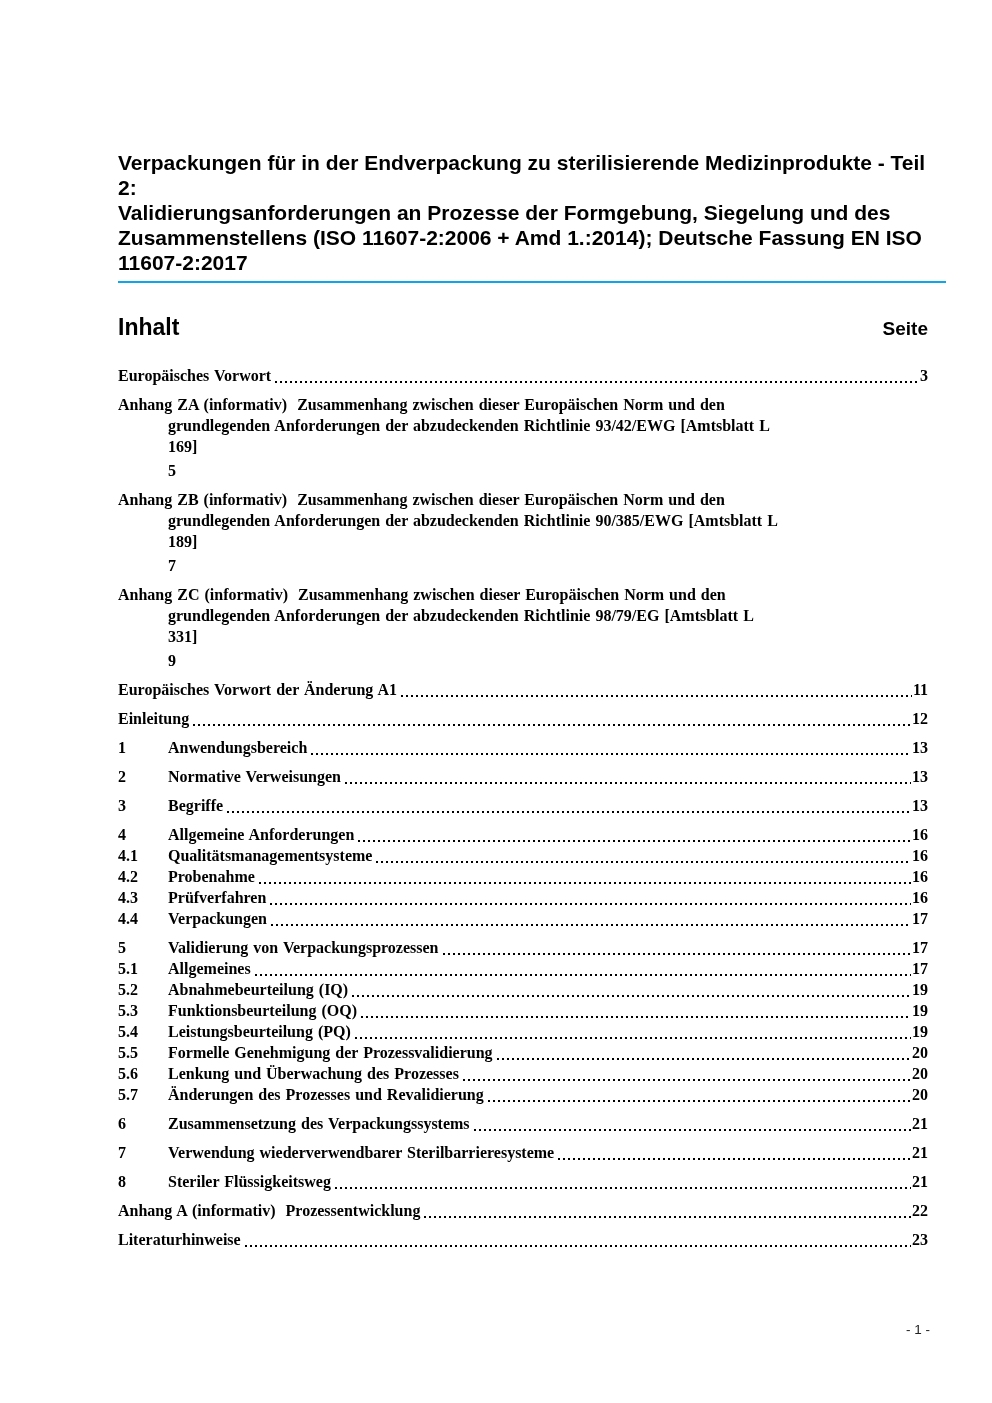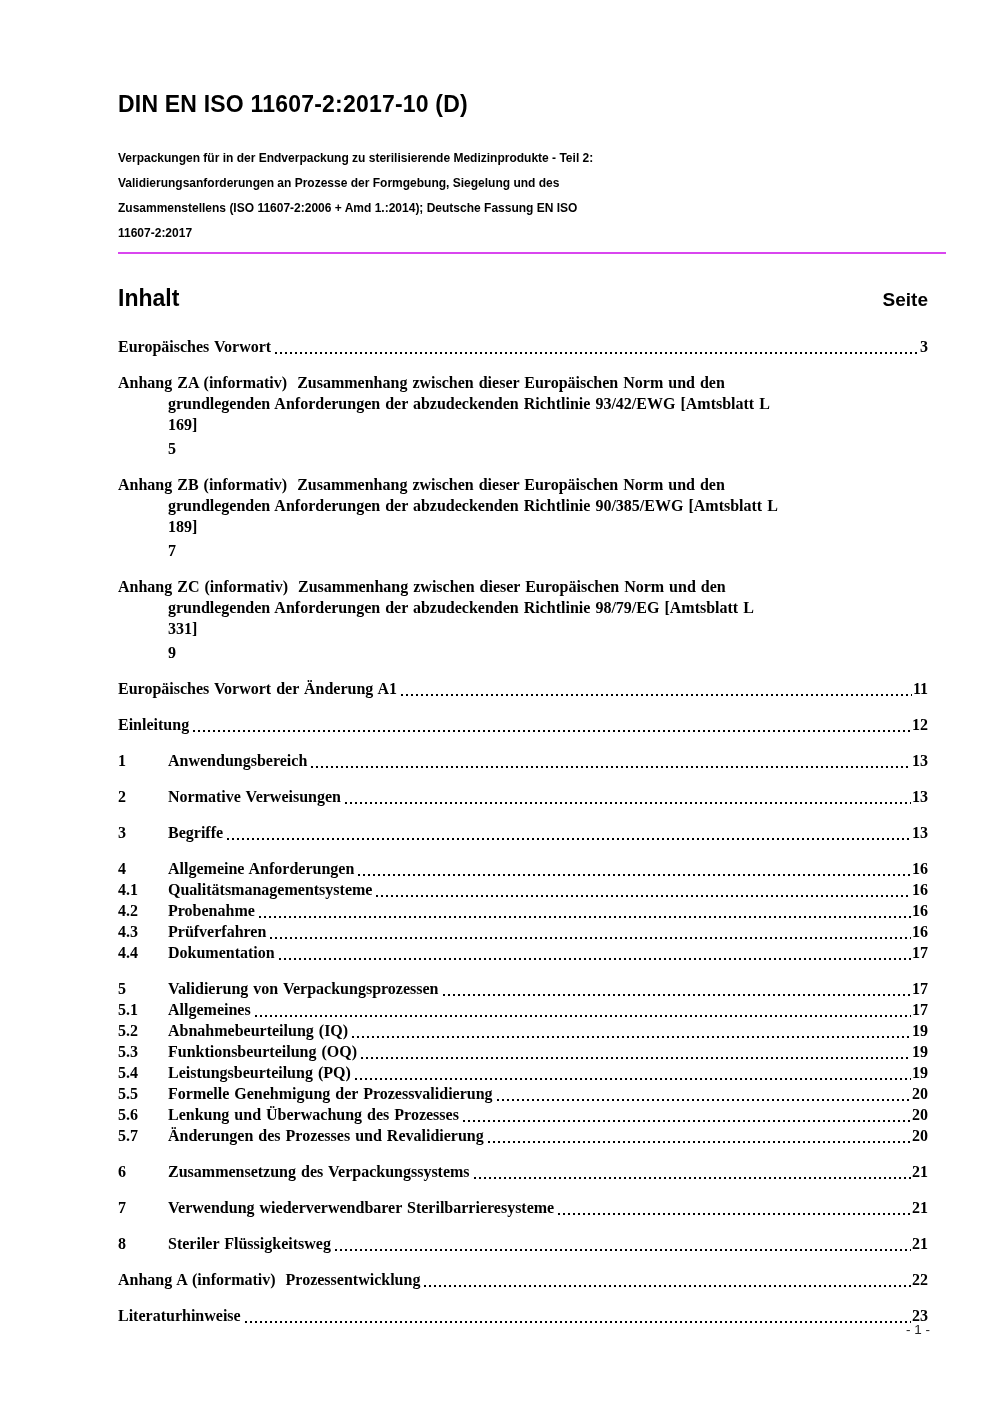--- a/index.html
+++ b/index.html
@@ -16,28 +16,28 @@
     padding: 90px 46px 0 118px;
   }
   .doc-code {
     font-family: "Liberation Sans", sans-serif;
     font-weight: bold;
     font-size: 23px;
     line-height: 28px;
     letter-spacing: 0.2px;
   }
   .doc-title-block {
-    margin-top: 28px;
-    font-family: "Liberation Sans", sans-serif;
-    font-weight: bold;
-    font-size: 12px;
+    margin-top: 60px;
+    font-family: "Liberation Sans", sans-serif;
+    font-weight: bold;
+    font-size: 21px;
     line-height: 25px;
     white-space: pre-line;
     padding-bottom: 6px;
-    border-bottom: 2px solid #d946ef;
+    border-bottom: 2px solid #0ea5e9;
   }
   .toc-heading-row {
     margin-top: 30px;
     display: flex;
     justify-content: space-between;
     align-items: baseline;
     padding-right: 18px;
   }
   .toc-heading {
     font-family: "Liberation Sans", sans-serif;
@@ -50,21 +50,21 @@
     font-weight: bold;
     font-size: 19px;
   }
   .toc-list {
     margin-top: 24px;
     padding-right: 18px;
     font-weight: bold;
     font-size: 16px;
     word-spacing: 1px;
   }
-  .toc-entry { margin-top: 15px; }
+  .toc-entry { margin-top: 8px; }
   .toc-entry.tight { margin-top: 0; }
   .toc-list .toc-entry:first-child { margin-top: 0; }
   .toc-line {
     line-height: 21px;
     white-space: pre-wrap;
   }
   .toc-line.indent { padding-left: 50px; }
   .toc-row {
     display: flex;
     align-items: flex-start;
@@ -89,21 +89,20 @@
     font-size: 13.5px;
     color: #222;
   }
 </style>
 </head>
 <body>
 
 <div class="page">
   <div class="content">
 
-    <div class="doc-code">DIN EN ISO 11607-2:2017-10 (D)</div>
 
     <div class="doc-title-block">Verpackungen für in der Endverpackung zu sterilisierende Medizinprodukte - Teil 2:
 Validierungsanforderungen an Prozesse der Formgebung, Siegelung und des
 Zusammenstellens (ISO 11607-2:2006 + Amd 1.:2014); Deutsche Fassung EN ISO
 11607-2:2017</div>
 
     <div class="toc-heading-row">
       <span class="toc-heading">Inhalt</span>
       <span class="toc-page-heading">Seite</span>
     </div>
@@ -245,21 +244,21 @@
       <span class="toc-label">Prüfverfahren</span>
       <span class="toc-leader"></span>
       <span class="toc-page">16</span>
     </div>
   </div>
 
   <div class="toc-entry tight">
     <div class="toc-wrap-lines"></div>
     <div class="toc-row">
       <span class="toc-num">4.4</span>
-      <span class="toc-label">Dokumentation</span>
+      <span class="toc-label">Verpackungen</span>
       <span class="toc-leader"></span>
       <span class="toc-page">17</span>
     </div>
   </div>
 
   <div class="toc-entry">
     <div class="toc-wrap-lines"></div>
     <div class="toc-row">
       <span class="toc-num">5</span>
       <span class="toc-label">Validierung von Verpackungsprozessen</span>

